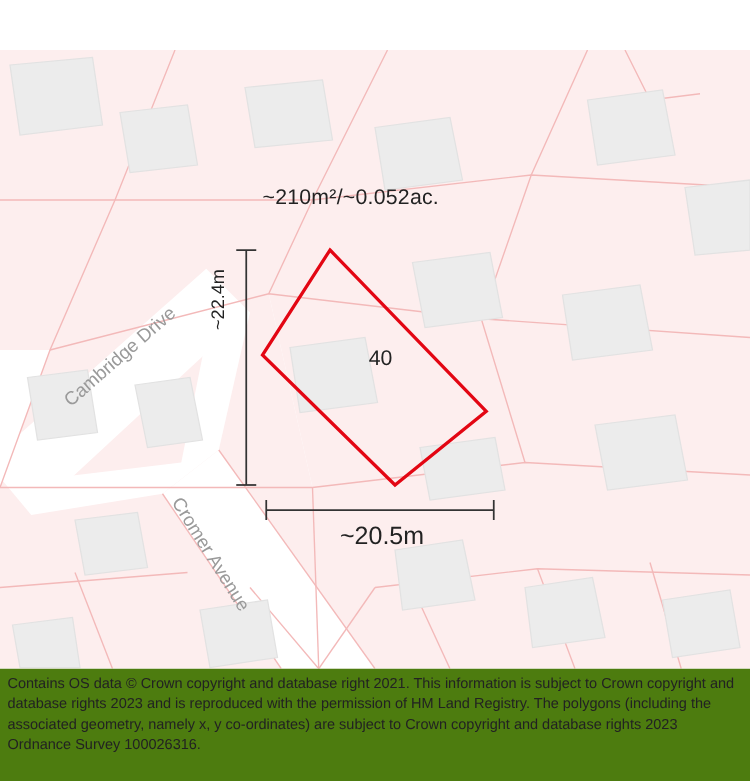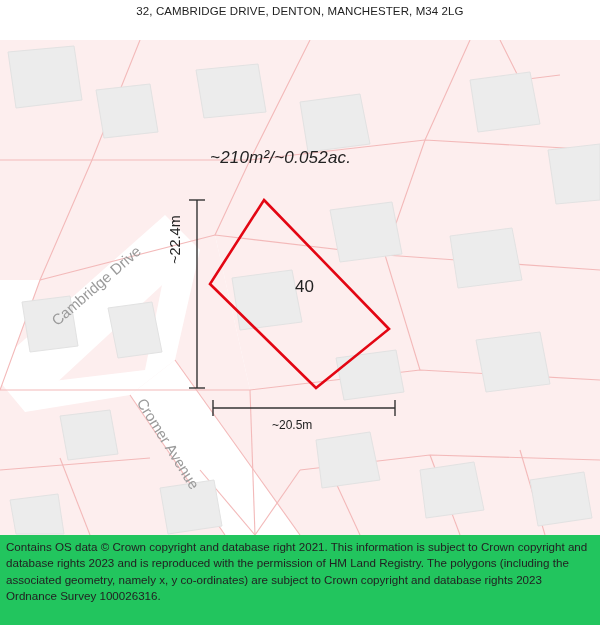--- a/index.html
+++ b/index.html
@@ -54,21 +54,20 @@
   .map svg {
     display: block;
   }
   .area-label {
     position: absolute;
     left: 210px;
     top: 108px;
     font-size: 17px;
     color: #222;
     letter-spacing: 0.2px;
-    font-style: italic;
   }
   .plot-number {
     position: absolute;
     left: 295px;
     top: 237px;
     font-size: 17px;
     color: #222;
   }
   .dim-vertical {
     position: absolute;
@@ -77,21 +76,21 @@
     font-size: 14.5px;
     color: #222;
     transform: rotate(-90deg);
     transform-origin: left top;
     white-space: nowrap;
   }
   .dim-horizontal {
     position: absolute;
     left: 272px;
     top: 378px;
-    font-size: 12px;
+    font-size: 20px;
     color: #222;
     white-space: nowrap;
   }
   .street-label {
     position: absolute;
     font-size: 15px;
     color: #9a9a9a;
     white-space: nowrap;
   }
   .street-cambridge {
@@ -108,36 +107,35 @@
   }
   
   .footer {
     position: absolute;
     top: 535px;
     left: 0;
     width: 600px;
     height: 90px;
     padding: 4px 6px 0 6px;
     box-sizing: border-box;
-    background: #22c55e;
+    background: #4d7c0f;
   }
   .footer p {
     margin: 0;
     font-size: 11.6px;
     line-height: 16.4px;
     color: #222;
   }
 </style>
 </head>
 <body>
 
 <div class="page">
 
   <div class="header">
-    <div class="title">32, CAMBRIDGE DRIVE, DENTON, MANCHESTER, M34 2LG</div>
   </div>
 
   <div class="map">
     <svg width="600" height="495" viewBox="0 0 600 495">
 
       <g>
         <rect x="0" y="0" width="600" height="495" fill="#ffffff"></rect>
 
         <polygon points="0,0 140,0 92,120 0,120" fill="#fdeeee"></polygon>
         <polygon points="0,120 92,120 40,240 0,240" fill="#fdeeee"></polygon>

